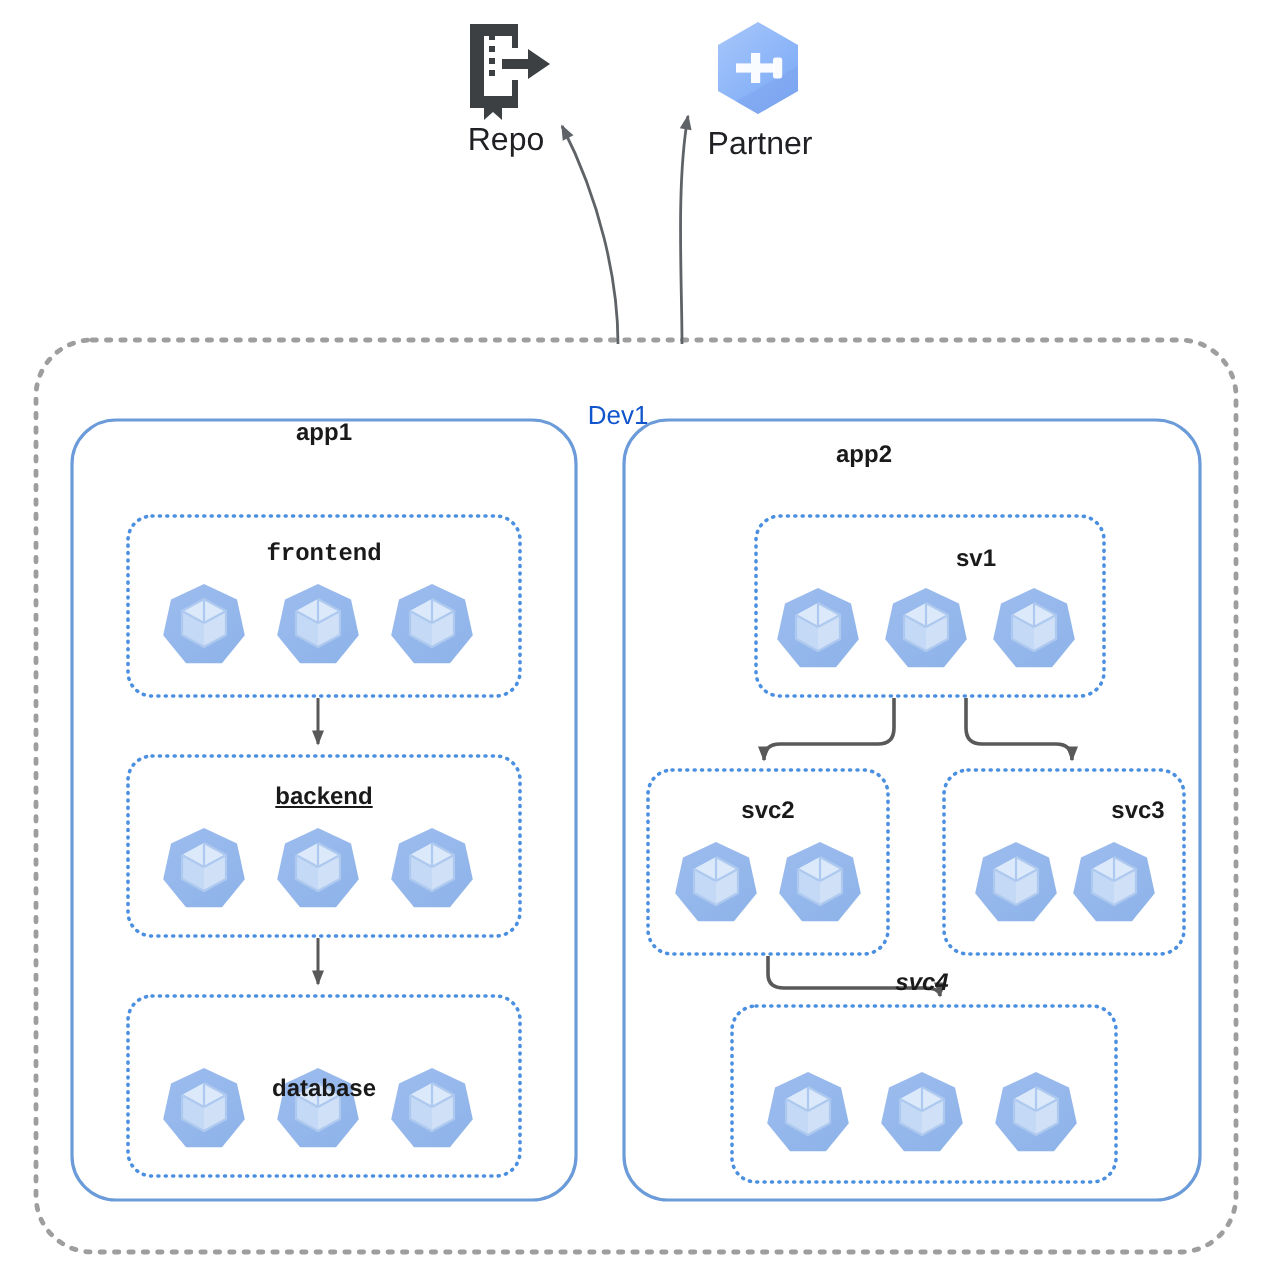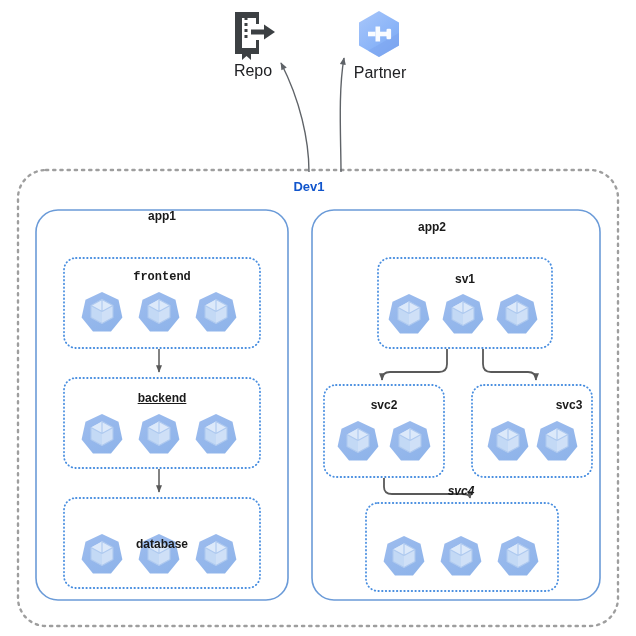--- a/index.html
+++ b/index.html
@@ -36,24 +36,25 @@
     white-space: nowrap;
     transform: translateX(-50%);
     font-weight: 400;
   }
   .grp-label {
     font-weight: bold;
   }
   .dev-label {
     position: absolute;
     font-size: 13px;
-    font-weight: bold;
+    font-weight: normal;
     color: #1155cc;
     white-space: nowrap;
     transform: translateX(-50%);
+    margin-top: 21px;
   }
 </style>
 </head>
 <body>
 
 <svg id="canvas" viewBox="0 0 636 636" xmlns="http://www.w3.org/2000/svg">
   <defs>
     <marker id="arrowhead" markerWidth="9" markerHeight="9" refX="7.2" refY="3.4" orient="auto" markerUnits="userSpaceOnUse">
       <path d="M0.5,0.4 L8,3.4 L0.5,6.4 Z" fill="#595959"></path>
     </marker>
@@ -289,19 +290,19 @@
 <div class="node-label grp-label" style="left:162px; top:209px;">app1</div>
 
 <div class="node-label grp-label" style="left:432px; top:220px;">app2</div>
 
 <div class="node-label grp-label" style="left:162px; top:270px;font-family:Liberation Mono, monospace;">frontend</div>
 
 <div class="node-label grp-label" style="left:162px; top:391px;text-decoration:underline;">backend</div>
 
 <div class="node-label grp-label" style="left:162px; top:537px;">database</div>
 
-<div class="node-label grp-label" style="left:465px; top:272px;">sv1</div>
+<div class="node-label grp-label" style="left:488px; top:272px;">sv1</div>
 
 <div class="node-label grp-label" style="left:384px; top:398px;">svc2</div>
 
 <div class="node-label grp-label" style="left:532px; top:398px;margin-left:37px;">svc3</div>
 
 <div class="node-label grp-label" style="left:461px; top:484px;font-style:italic;">svc4</div>
 
 </body></html>

